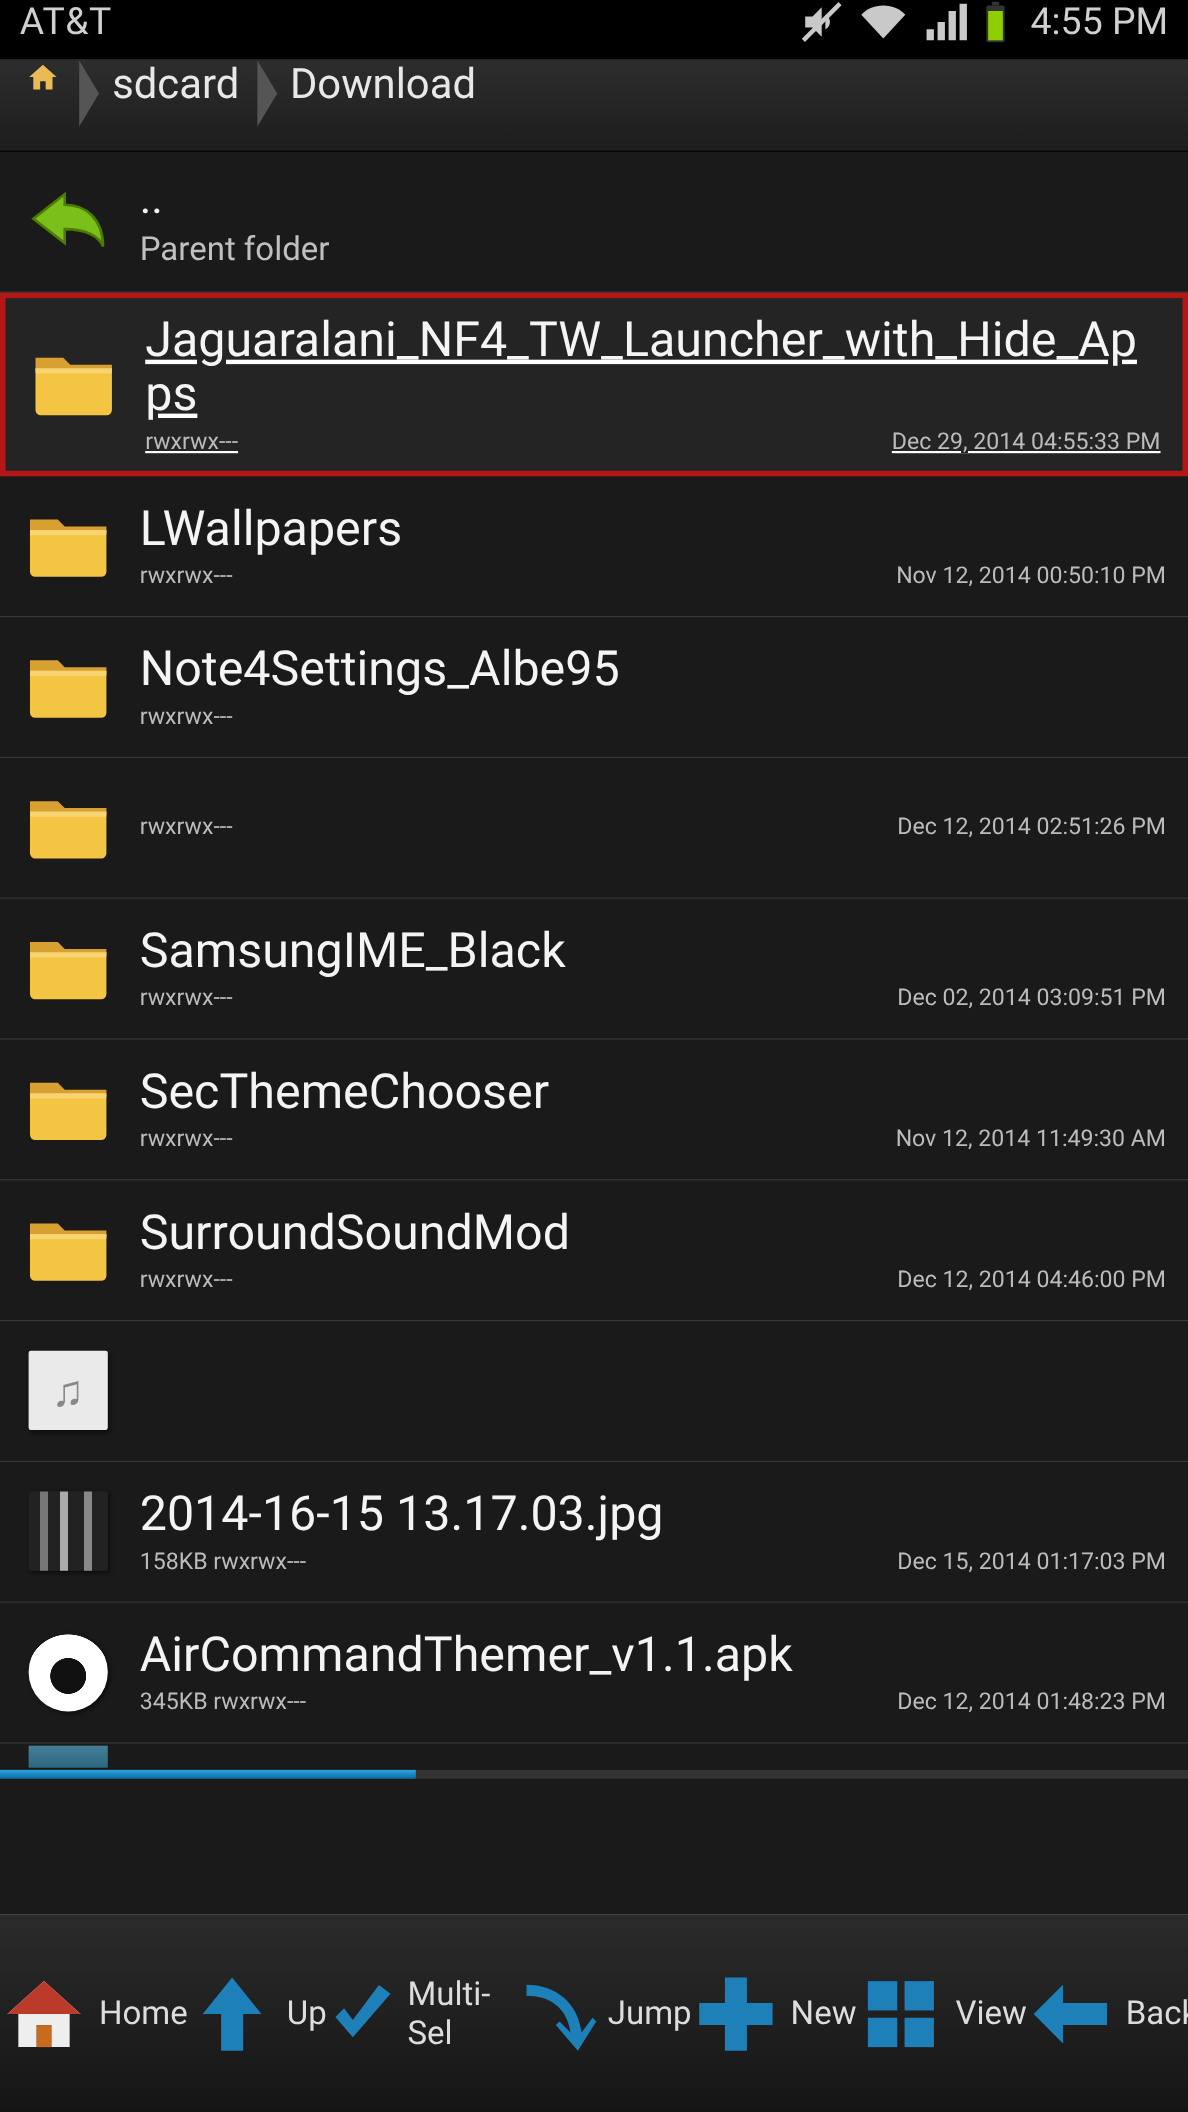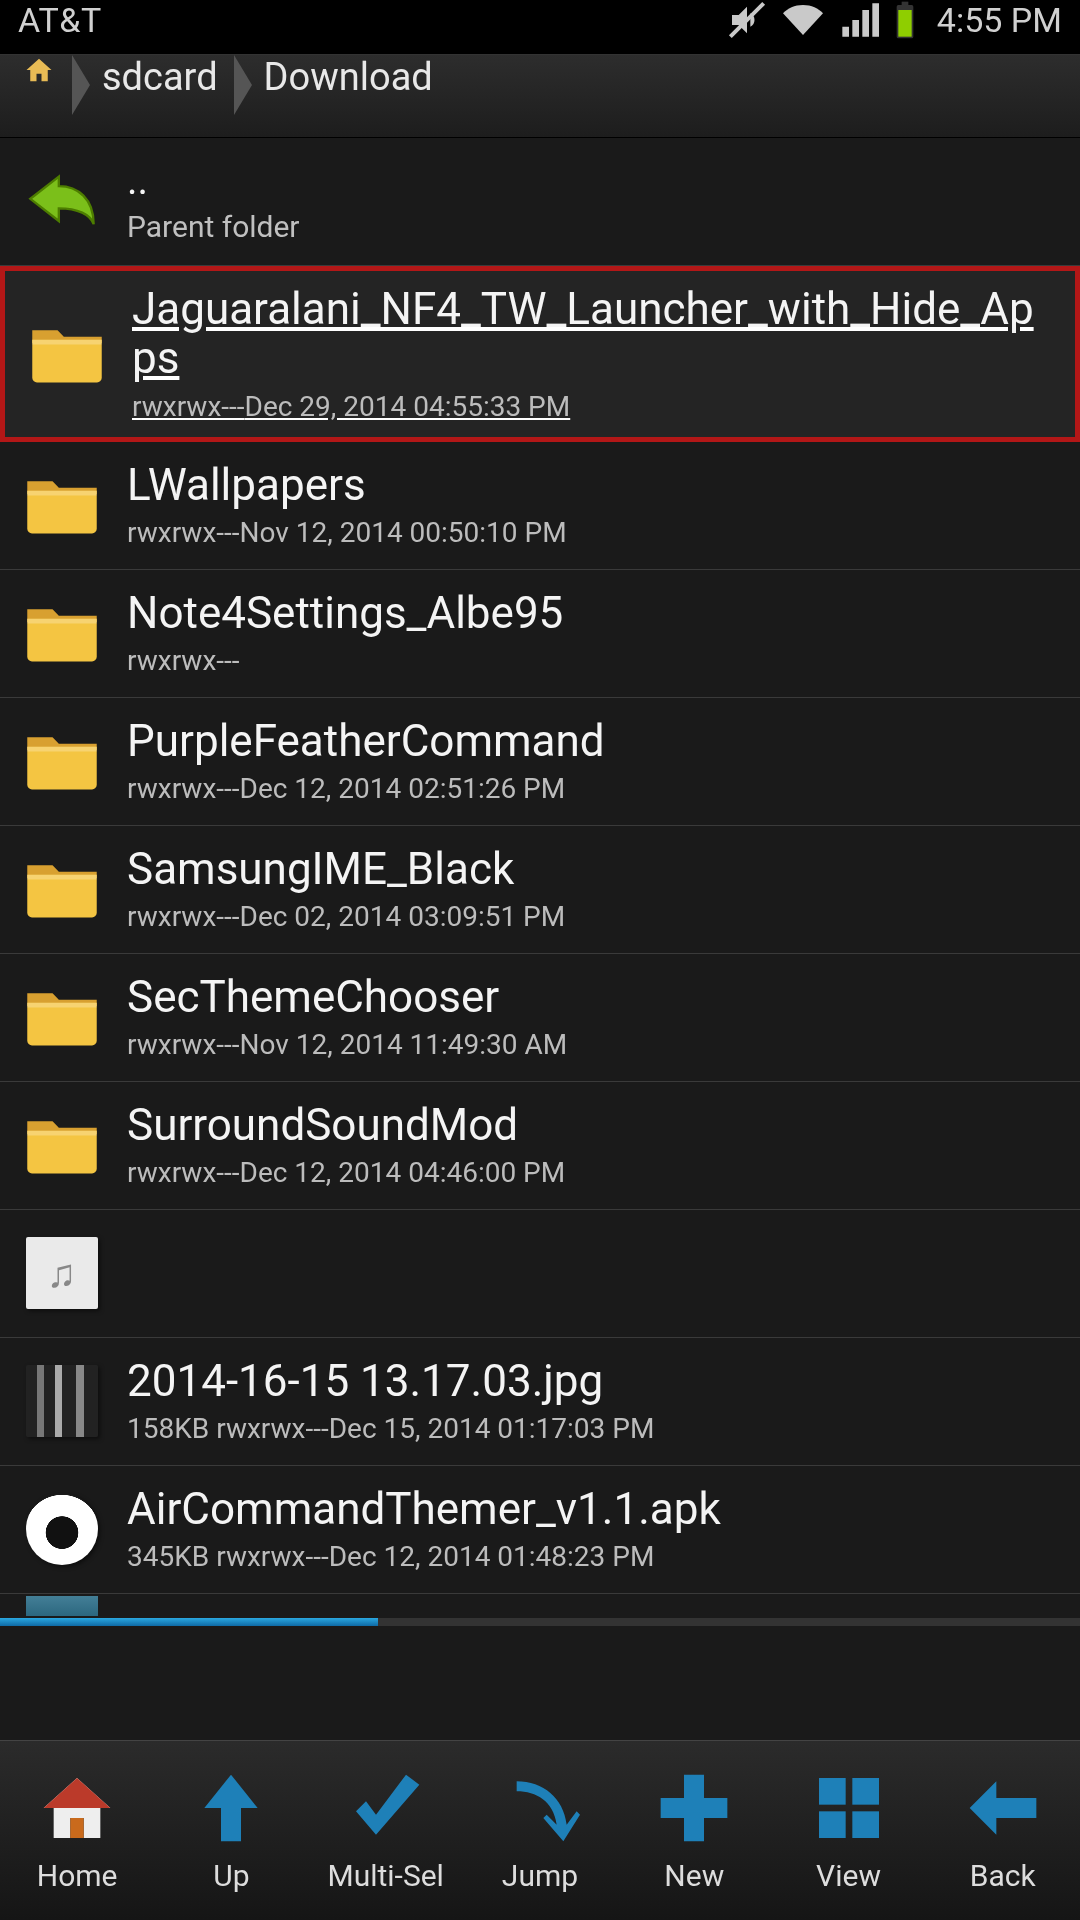--- a/index.html
+++ b/index.html
@@ -84,21 +84,22 @@
     gap: 6px;
   }
   .name {
     font-size: 44px;
     color: #f4f4f4;
     line-height: 1.12;
     word-break: break-word;
   }
   .meta {
     display: flex;
-    font-size: 28px;
+    justify-content: space-between;
+    font-size: 21px;
     color: #bcbcbc;
   }
   .perms { }
   .date { text-align: right; }
 
   
   .row.parent .name { font-size: 40px; }
   .parent-sub { font-size: 30px; color: #c0c0c0; }
 
   
@@ -143,21 +144,21 @@
     position: absolute;
     bottom: 0; left:0; right:0;
     height: 180px;
     background: linear-gradient(#2b2b2b,#151515);
     display: flex;
     border-top: 1px solid #444;
   }
   .tb-btn {
     flex:1;
     display:flex;
-    flex-direction:column;
+    flex-direction:row;
     align-items:center;
     justify-content:center;
     gap:10px;
     color:#ddd;
     font-size:30px;
   }
   .tb-btn svg { width:80px; height:80px; }
 
   
   .row.partial { height: 24px; min-height: 0; padding:0 14px; overflow:hidden; border-bottom:none;}
@@ -264,21 +265,20 @@
       </div>
       <div class="row">
         <div class="icon-cell">
   <svg class="folder-svg" viewBox="0 0 48 38">
     <path fill="#d8a030" d="M2 4h16l4 4h24v4H2z"></path>
     <path fill="#f4c542" d="M2 10h44v24a3 3 0 0 1-3 3H5a3 3 0 0 1-3-3z"></path>
     <path fill="#fff" opacity=".25" d="M2 10h44v3H2z"></path>
   </svg>
 </div>
         <div class="info">
-          <div class="name">PurpleFeatherCommand</div>
           <div class="meta">
             <div class="perms">rwxrwx---</div>
             <div class="date">Dec 12, 2014 02:51:26 PM</div>
           </div>
         </div>
       </div>
       <div class="row">
         <div class="icon-cell">
   <svg class="folder-svg" viewBox="0 0 48 38">
     <path fill="#d8a030" d="M2 4h16l4 4h24v4H2z"></path>

